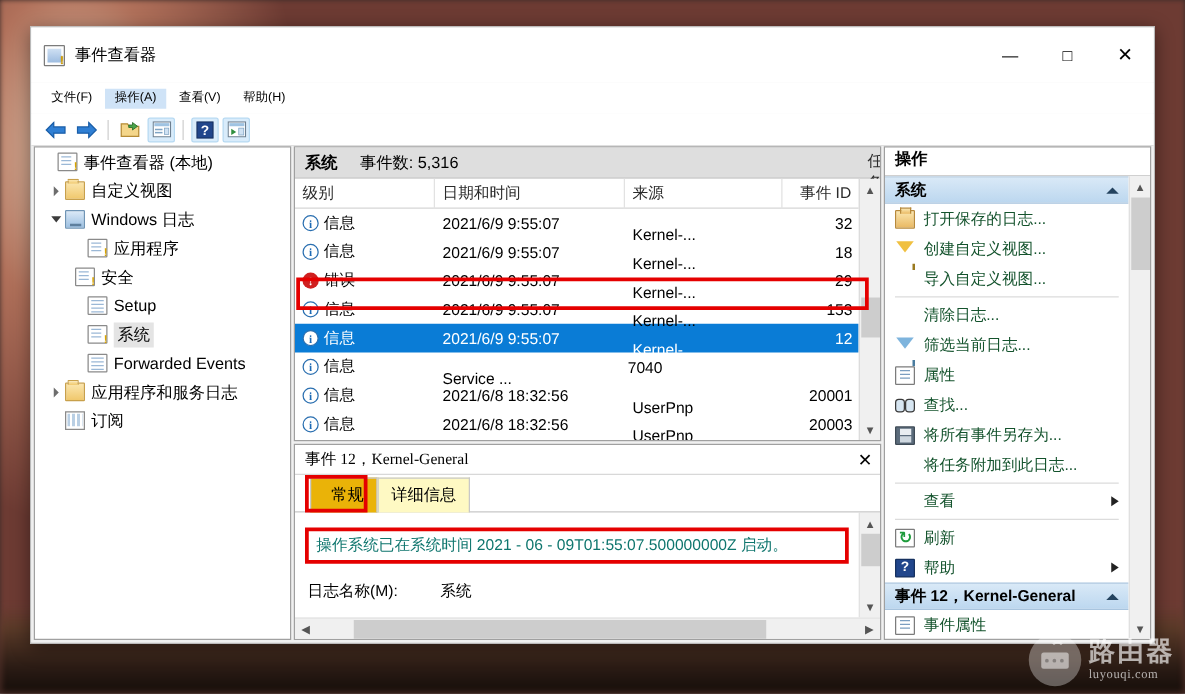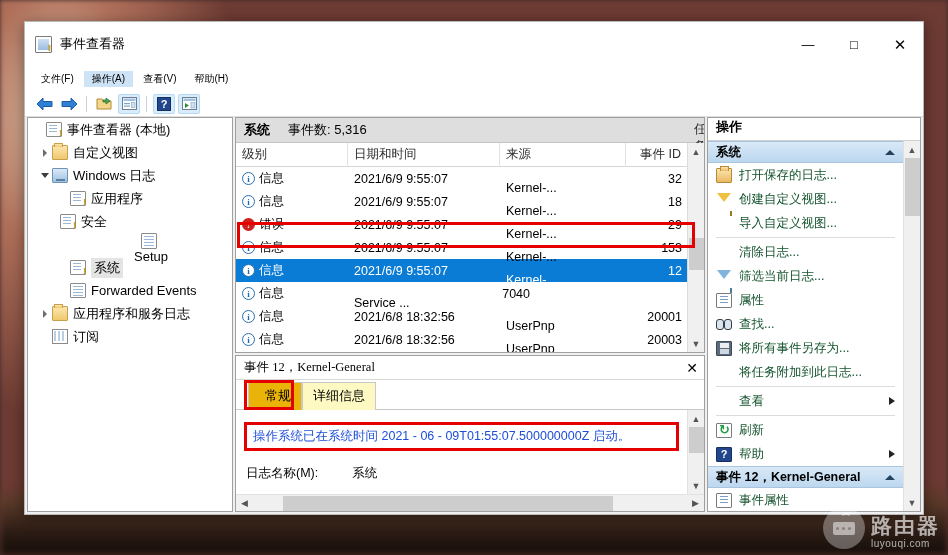--- a/index.html
+++ b/index.html
@@ -24,22 +24,22 @@
     filter: blur(2px);
   }
   #desktop-bottom {
     position: absolute; left: 0; right: 0; bottom: 0; height: 70px;
     background: linear-gradient(180deg, rgba(90,58,40,.0) 0%, #5a3a28 25%, #2a1b14 70%, #140d09 100%);
     filter: blur(3px);
   }
   
   #watermark {
     position: absolute; right: 8px; bottom: 6px;
-    display: flex; align-items: flex-end; gap: 6px;
-    opacity: .72; pointer-events: none;
+    display: flex; align-items: center; gap: 6px;
+    opacity: .72; pointer-events: none; font-family: Liberation Serif, serif;
   }
   #wm-circle {
     width: 42px; height: 42px; border-radius: 50%;
     background: rgba(255,255,255,.45);
     display:flex; align-items:center; justify-content:center;
   }
   #wm-router {
     width: 22px; height: 13px; border-radius: 2px;
     background: rgba(255,255,255,.85);
     position: relative;
@@ -231,21 +231,21 @@
   #detail-close { font-size:14px; color:#000; font-weight:bold; line-height:1;}
   #tabs { height:30px; display:flex; align-items:flex-end; padding-left:12px; gap:0px; flex:0 0 30px;
           border-bottom:1px solid #c8c8c8; background:#fff; position:relative;}
   .tab { font-size:13px; padding:4px 10px 5px 10px; border:1px solid #c8c8c8; border-bottom:none;
          background:#fef9c3; color:#000; margin-bottom:-1px;}
   .tab.active { background:#eab308; border-color:#c8c8c8;padding-left:16px; }
   #tab-redbox { position:absolute; left:8px; top:0px; width:50px; height:30px; border:3px solid #e50000;}
   #detail-content { flex:1; display:flex; min-height:0; }
   #detail-text-wrap { flex:1; padding:8px 0 0 0; min-width:0; position:relative; }
   #detail-msg {
-    font-size:12.5px; color:#1d4ed8; padding:3px 6px; margin: 4px 8px 0 8px;
+    font-size:12.5px; color:#0f766e; padding:3px 6px; margin: 4px 8px 0 8px;
     border:3px solid #e50000; white-space:nowrap; overflow:hidden;
   }
   #detail-logname { font-size:12.5px; color:#000; margin: 14px 0 0 10px; display:flex; gap:34px;}
   #detail-vscroll {
     width:17px; flex:0 0 17px; background:#f0f0f0; border-left:1px solid #e2e2e2;
     display:flex; flex-direction:column; align-items:center;
   }
   #detail-hscroll {
     height:17px; background:#f0f0f0; border-top:1px solid #e2e2e2; display:flex; align-items:center;
     flex: 0 0 17px;
@@ -414,21 +414,21 @@
       </div>
 
       <div class="tree-row" style="padding-left:42px;">
         <div class="ticon ic-logwarn"></div>
         <span class="tlabel">应用程序</span>
       </div>
       <div class="tree-row" style="padding-left:32px;">
         <div class="ticon ic-logwarn"></div>
         <span class="tlabel">安全</span>
       </div>
-      <div class="tree-row" style="padding-left:42px;flex-direction:column;">
+      <div class="tree-row" style="padding-left:42px;">
         <div class="ticon ic-log"></div>
         <span class="tlabel">Setup</span>
       </div>
       <div class="tree-row selected" style="padding-left:42px;">
         <div class="ticon ic-logwarn"></div>
         <span class="tlabel">系统</span>
       </div>
       <div class="tree-row" style="padding-left:42px;">
         <div class="ticon ic-log"></div>
         <span class="tlabel">Forwarded Events</span>

